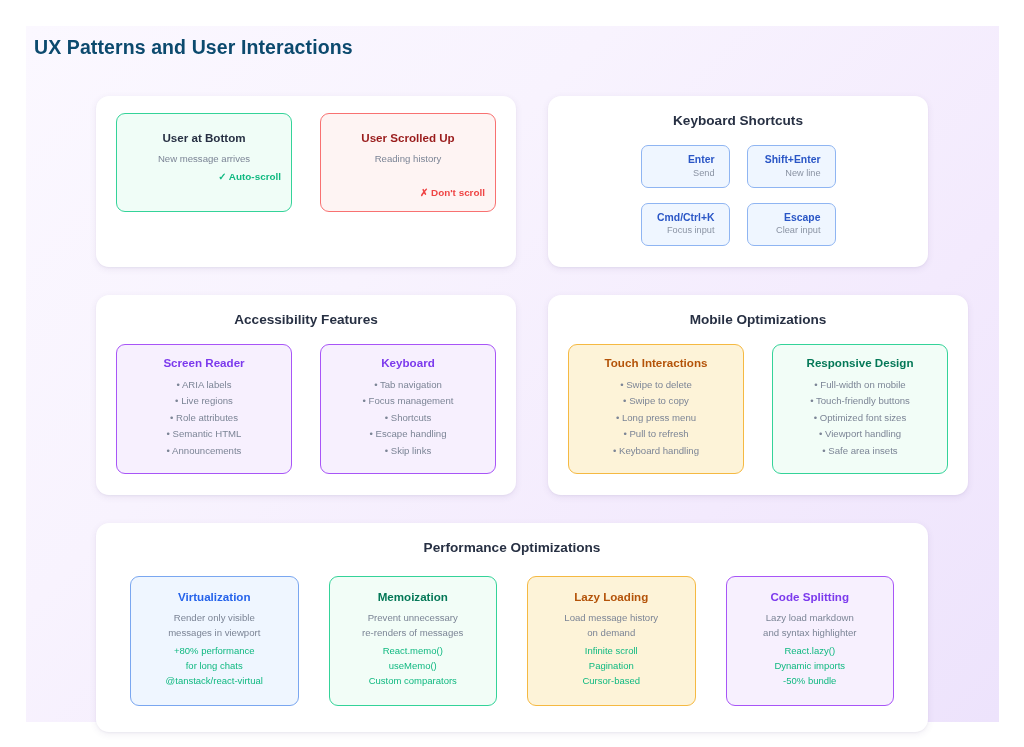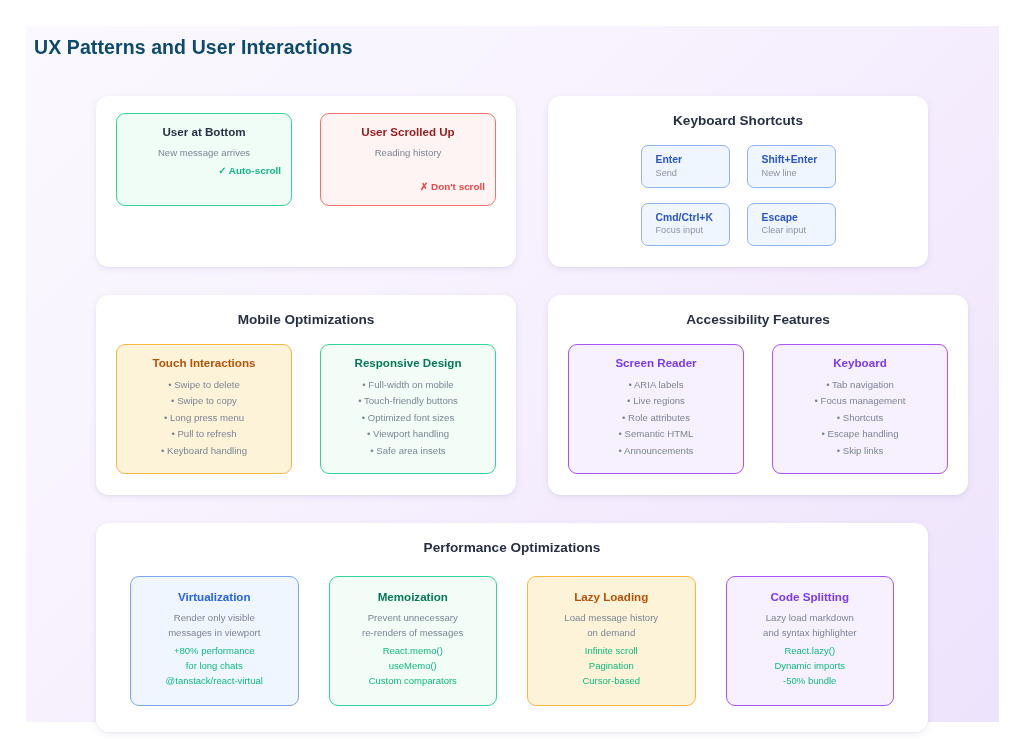--- a/index.html
+++ b/index.html
@@ -80,21 +80,21 @@
   .card-row {
     display: flex;
     justify-content: center;
     gap: 28px;
   }
   .card-row.quad { gap: 30px; padding: 0 14px; }
 
   .card {
     border: 1.3px solid #cccccc;
     border-radius: 9px;
-    padding: 11px 10px 13px;
+    padding: 17px 10px 13px;
     text-align: center;
     flex: 0 0 176px;
   }
   .card.quad-card {
     flex: 1 1 0;
     max-width: 176px;
     padding: 13px 8px 16px;
   }
   .card.tall { padding: 11px 10px 14px; }
 
@@ -158,21 +158,21 @@
     flex-wrap: wrap;
     justify-content: center;
     gap: 15px 17px;
     padding: 0 24px;
   }
   .key {
     background: #eff6ff;
     border: 1.3px solid #8fb5f2;
     border-radius: 7px;
     padding: 7px 14px 8px;
-    text-align: left;
+    text-align: right;
     min-width: 89px;
   }
   .key-label {
     font-size: 10.4px;
     font-weight: bold;
     color: #2a56c6;
     line-height: 1.3;
   }
   .key-sub {
     font-size: 9.2px;
@@ -234,20 +234,49 @@
             <div class="key-label">Escape</div>
             <div class="key-sub">Clear input</div>
           </div>
 
         </div>
       </section>
 
     </div>
 
     <div class="row">
+
+      <section class="panel">
+        <h2 class="panel-title">Accessibility Features</h2>
+        <div class="card-row">
+
+          <div class="card tall v-purple">
+            <div class="card-title">Screen Reader</div>
+            <ul class="bullets">
+              <li>• ARIA labels</li>
+              <li>• Live regions</li>
+              <li>• Role attributes</li>
+              <li>• Semantic HTML</li>
+              <li>• Announcements</li>
+            </ul>
+          </div>
+
+          <div class="card tall v-purple">
+            <div class="card-title">Keyboard</div>
+            <ul class="bullets">
+              <li>• Tab navigation</li>
+              <li>• Focus management</li>
+              <li>• Shortcuts</li>
+              <li>• Escape handling</li>
+              <li>• Skip links</li>
+            </ul>
+          </div>
+
+        </div>
+      </section>
 
       <section class="panel">
         <h2 class="panel-title">Mobile Optimizations</h2>
         <div class="card-row">
 
           <div class="card tall v-amber">
             <div class="card-title">Touch Interactions</div>
             <ul class="bullets">
               <li>• Swipe to delete</li>
               <li>• Swipe to copy</li>
@@ -264,49 +293,20 @@
               <li>• Touch-friendly buttons</li>
               <li>• Optimized font sizes</li>
               <li>• Viewport handling</li>
               <li>• Safe area insets</li>
             </ul>
           </div>
 
         </div>
       </section>
 
-      <section class="panel">
-        <h2 class="panel-title">Accessibility Features</h2>
-        <div class="card-row">
-
-          <div class="card tall v-purple">
-            <div class="card-title">Screen Reader</div>
-            <ul class="bullets">
-              <li>• ARIA labels</li>
-              <li>• Live regions</li>
-              <li>• Role attributes</li>
-              <li>• Semantic HTML</li>
-              <li>• Announcements</li>
-            </ul>
-          </div>
-
-          <div class="card tall v-purple">
-            <div class="card-title">Keyboard</div>
-            <ul class="bullets">
-              <li>• Tab navigation</li>
-              <li>• Focus management</li>
-              <li>• Shortcuts</li>
-              <li>• Escape handling</li>
-              <li>• Skip links</li>
-            </ul>
-          </div>
-
-        </div>
-      </section>
-
     </div>
 
     <div class="row">
 
       <section class="panel wide">
         <h2 class="panel-title">Performance Optimizations</h2>
         <div class="card-row quad">
 
           <div class="card quad-card v-blue">
             <div class="card-title">Virtualization</div>

